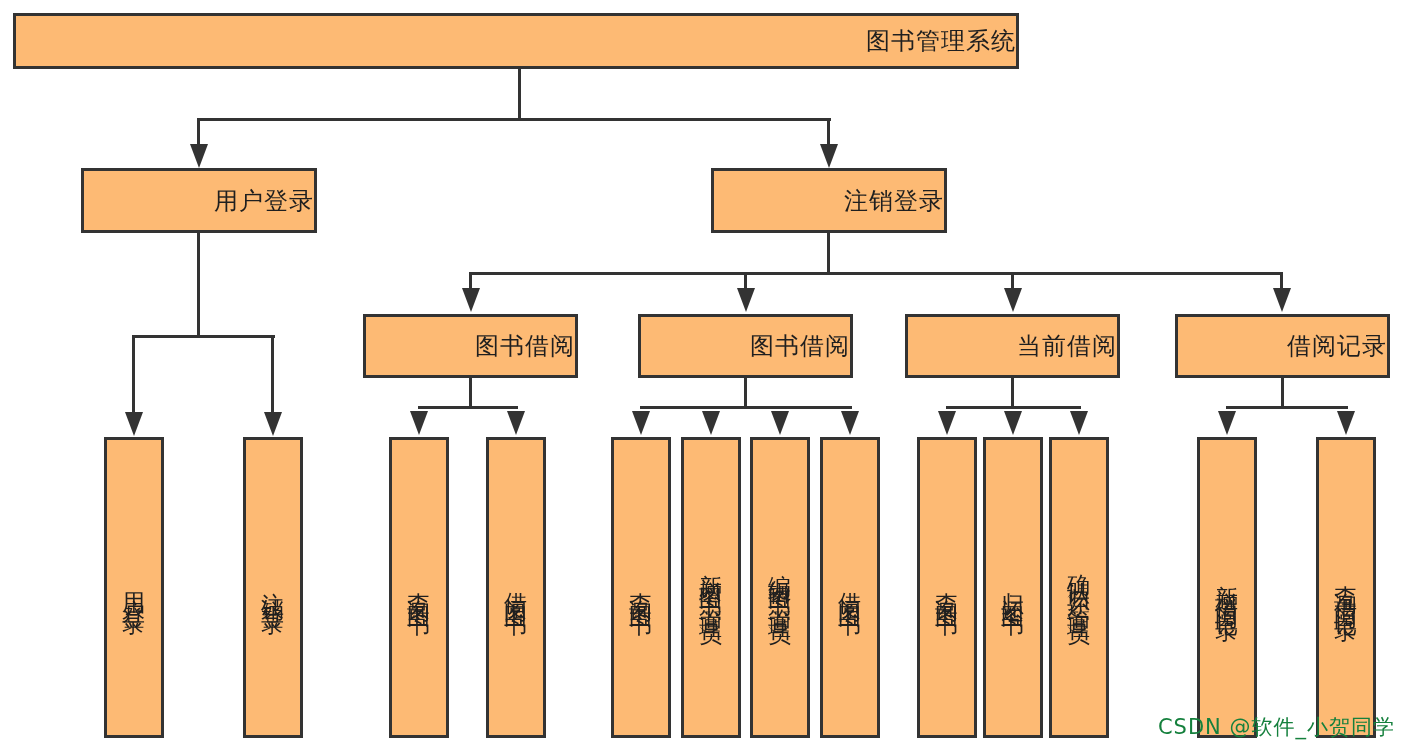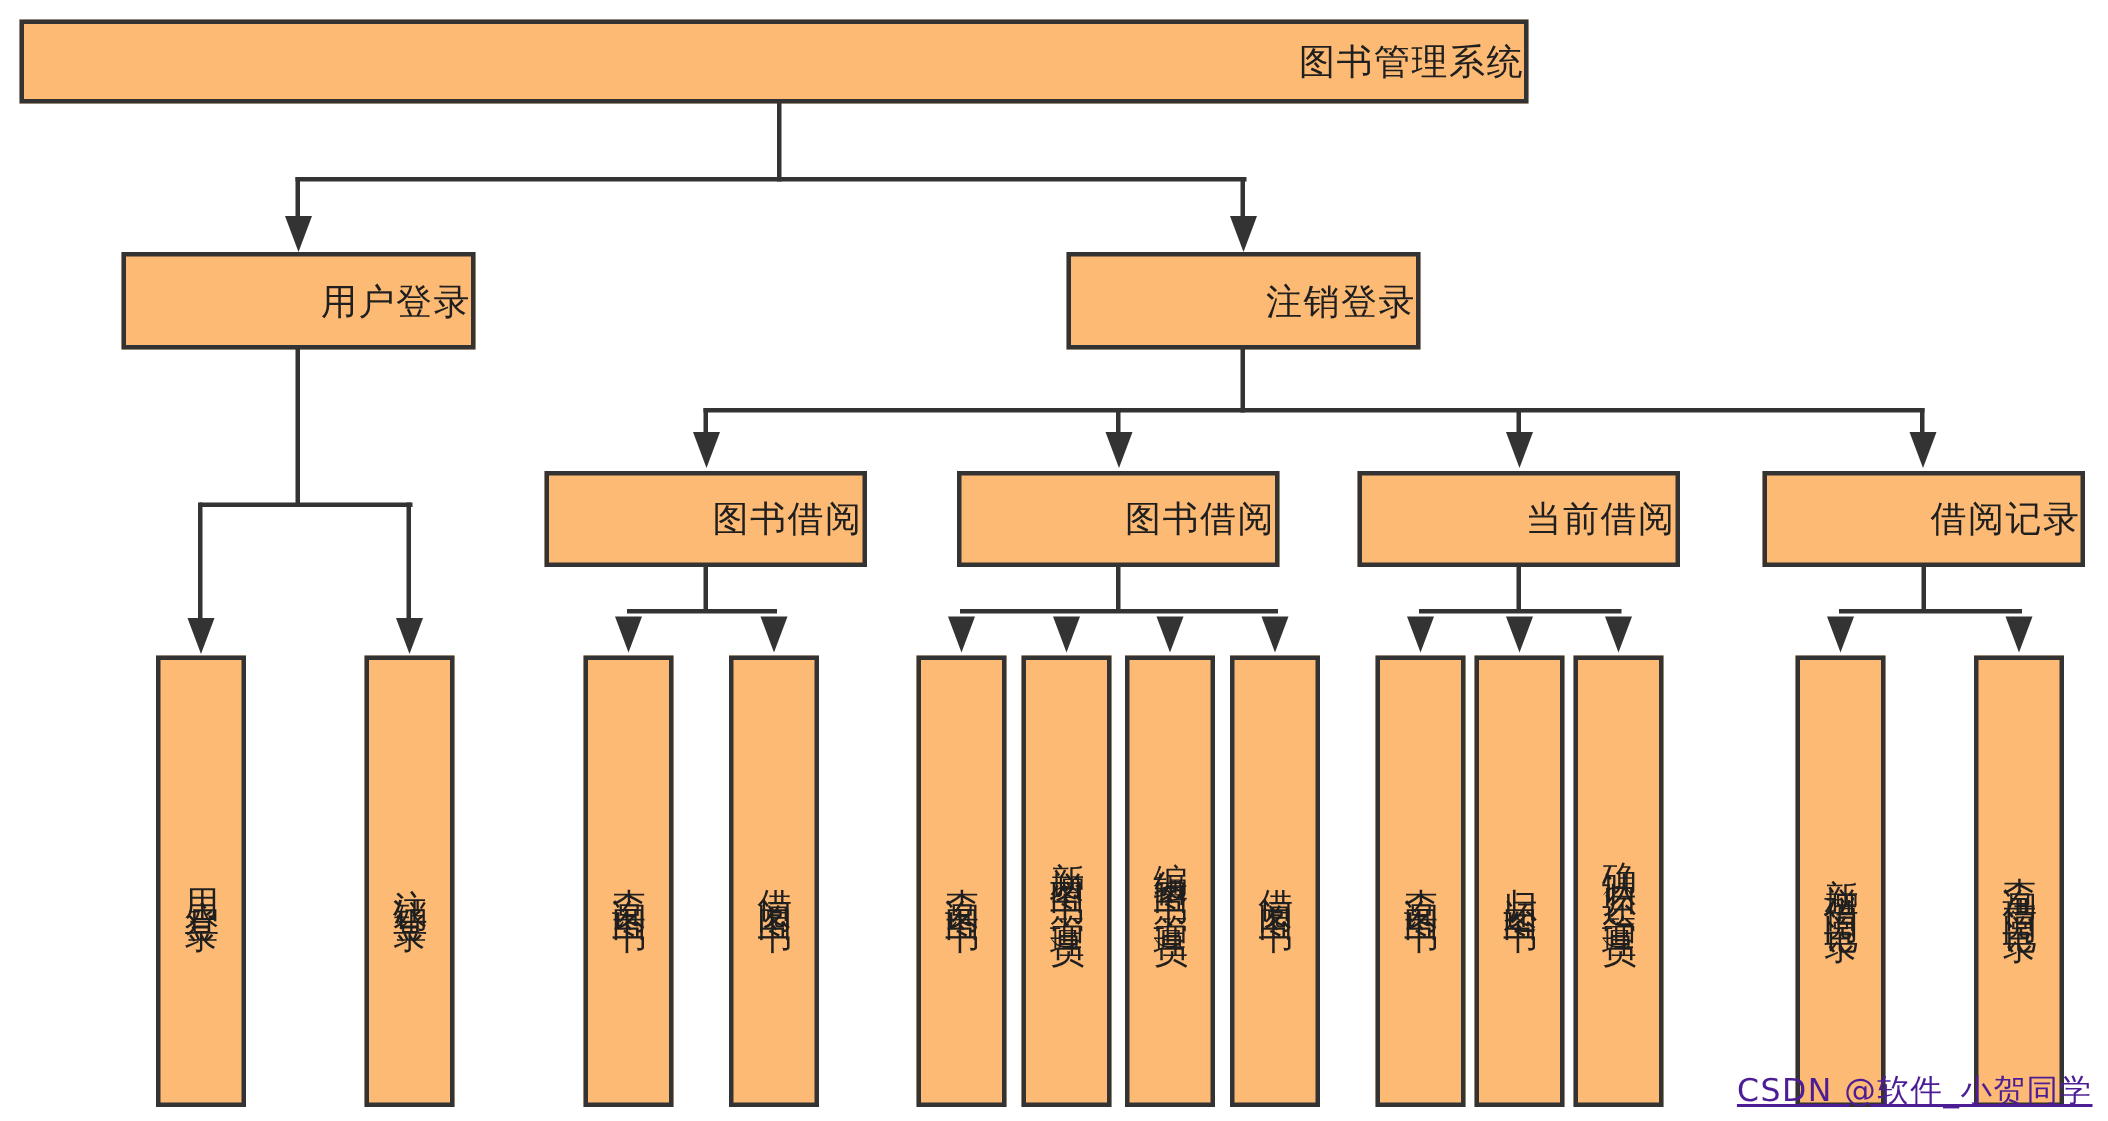--- a/index.html
+++ b/index.html
@@ -37,24 +37,23 @@
     width: 0; height: 0;
     border-left: 9px solid transparent;
     border-right: 9px solid transparent;
     border-top: 24px solid #333333;
   }
   .watermark {
     position: absolute;
     right: 10px;
     bottom: 6px;
     font-size: 21px;
-    color: #4c1d95;
+    color: #15803d;
     letter-spacing: 1px;
     white-space: nowrap;
-    text-decoration: underline;
   }
 </style>
 </head>
 <body>
 
 <div class="canvas">
 
   <div class="node hnode" style="left:13px; top:13px; width:1006px; height:56px;">
     <span>图书管理系统</span>
   </div>

